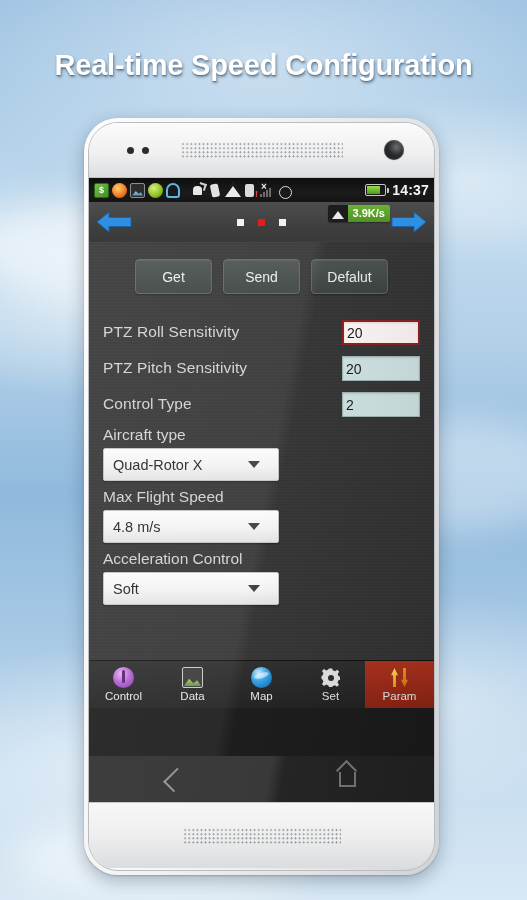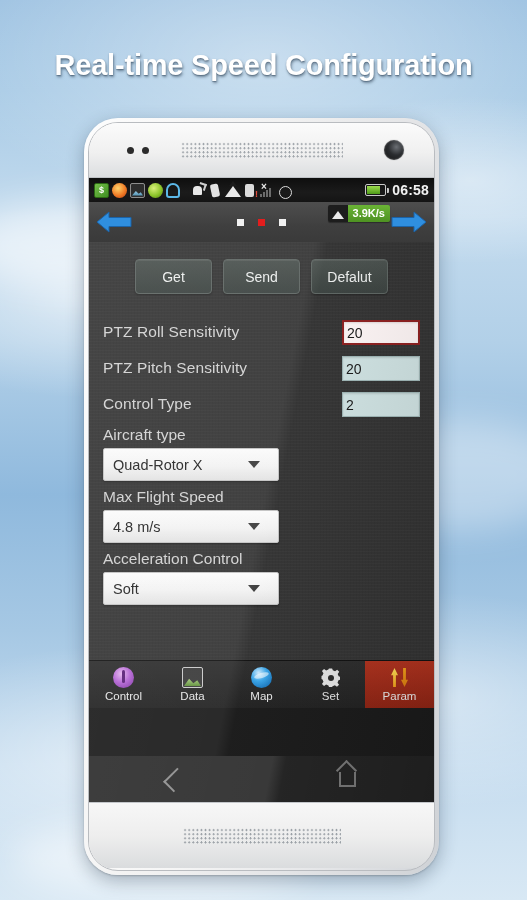--- a/index.html
+++ b/index.html
@@ -492,21 +492,21 @@
                   <span></span>
                   <span></span>
                 </span>
             </span>
             <span class="ico-alarm"></span>
           </div>
           <div class="sb-right">
             <span class="ico-battery">
                 <i></i>
               </span>
-            <span class="sb-time">06:58</span>
+            <span class="sb-time">14:37</span>
           </div>
         </div>
 
         <div class="navbar">
           <span class="arrow arrow-left">
             <svg width="38" height="26" viewBox="0 0 38 26">
               <polygon points="2,13 14,3 14,8.5 36,8.5 36,17.5 14,17.5 14,23" fill="#2f8fe0" stroke="#1b63a8" stroke-width="1"></polygon>
             </svg>
           </span>
 

